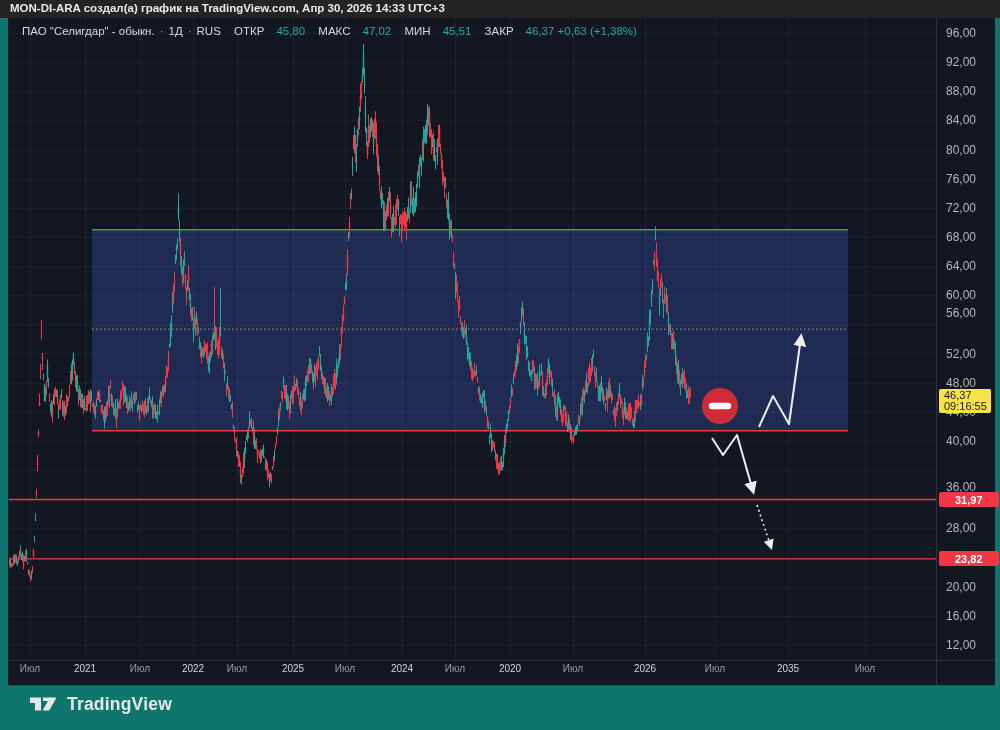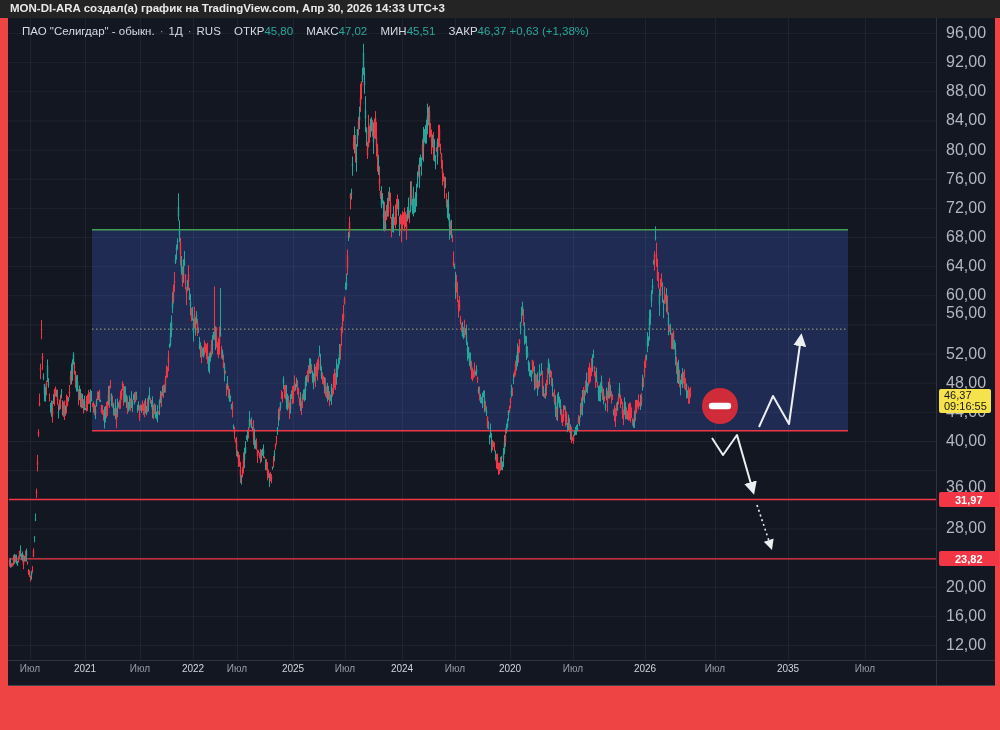--- a/index.html
+++ b/index.html
@@ -1,27 +1,27 @@
 <!DOCTYPE html>
 <html><head>
 <meta charset="utf-8">
 <style>
   html,body{margin:0;padding:0;background:#242424;}
   body{width:1000px;height:730px;font-family:"Liberation Sans","DejaVu Sans",sans-serif;-webkit-font-smoothing:antialiased;}
-  .screen{position:relative;width:1000px;height:730px;background:#ef4444;overflow:hidden;}
+  .screen{position:relative;width:1000px;height:730px;background:#0f766e;overflow:hidden;}
   .topbar{position:absolute;left:0;top:0;width:1000px;height:18px;background:#242424;color:#e9e9e9;
           font-size:11.5px;font-weight:700;line-height:17px;padding-left:10px;box-sizing:border-box;white-space:nowrap;}
   .panel{position:absolute;left:8px;top:18px;width:987px;height:667px;background:#131722;border-bottom:1px solid #43464e;box-sizing:content-box;}
   svg.chart{position:absolute;left:0;top:0;display:block;}
   .legend{position:absolute;left:14px;top:7px;z-index:5;font-size:11.5px;color:#d6d9e0;white-space:nowrap;}
   .legend .sep{color:#9a9ea8;margin:0 5px;}
   .legend .fld{margin-left:10px;color:#d6d9e0;}
-  .legend .val{color:#2aa79b;margin-left:0;}
+  .legend .val{color:#2aa79b;margin-left:12px;}
   .legend .chg{color:#2aa79b;}
-  .price-tick{position:absolute;left:938px;color:#b4b7c0;font-size:16px;line-height:14px;z-index:2;}
+  .price-tick{position:absolute;left:938px;color:#b4b7c0;font-size:12px;line-height:14px;z-index:2;}
   .time-tick{position:absolute;transform:translateX(-50%);top:645px;color:#989ca6;font-size:10px;z-index:2;}
   .time-tick.year{color:#d2d5dd;}
   .plabel{position:absolute;z-index:6;font-size:11px;border-radius:2px;box-sizing:border-box;}
   .plabel.yellow{left:931px;width:52px;background:#f6e24b;color:#16181d;padding:1px 5px;line-height:11px;}
   .plabel.yellow .cd{display:block;}
   .plabel.red{left:931px;background:#f23645;color:#fff;font-weight:700;padding:2px 16px 1px;line-height:12px;}
   .footer{position:absolute;left:28px;top:691px;height:26px;display:flex;align-items:center;gap:9px;z-index:3;}
   .footer .brand{color:#e7e7e9;font-size:17.5px;font-weight:700;letter-spacing:.2px;}
 </style>
 </head>
@@ -168,14 +168,21 @@
       <span class="cd">09:16:55</span>
     </div>
     <div class="plabel red" id="lbl-l1" style="top: 473.517px;">
       <span>31,97</span>
     </div>
     <div class="plabel red" id="lbl-l2" style="top: 532.906px;">
       <span>23,82</span>
     </div>
   </div>
 
+  <div class="footer">
+    <svg width="30" height="20" viewBox="0 0 30 20">
+      <path d="M2 3.5 H13 V16.5 H7 V9 H2 Z" fill="#e7e7e9"></path>
+      <path d="M15 3.5 H28.5 L21.2 16.5 H14.6 L19.9 7 H15 Z" fill="#e7e7e9"></path>
+    </svg>
+    <span class="brand">TradingView</span>
+  </div>
 
 </div>
 
 </body></html>

